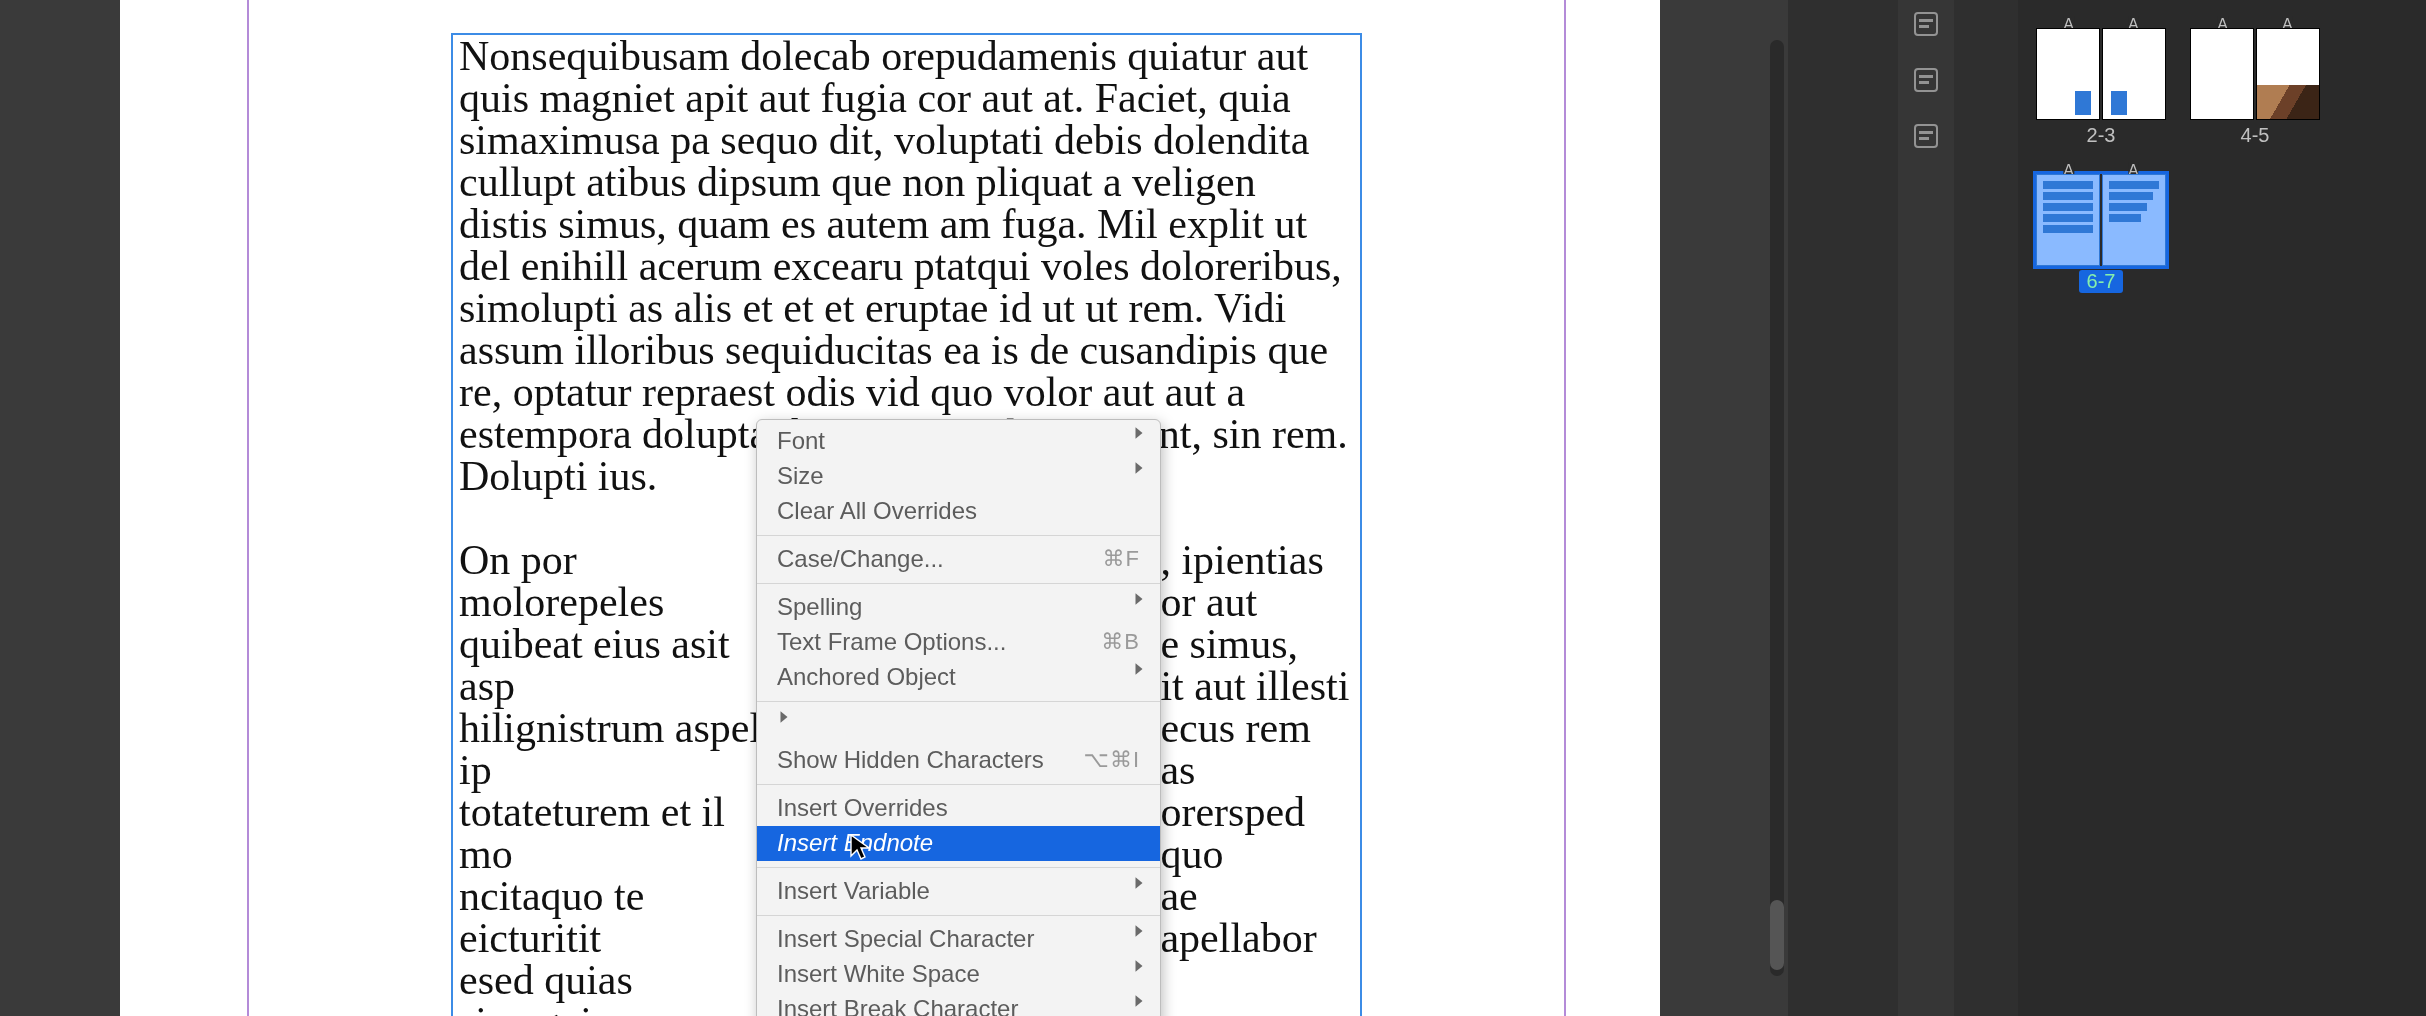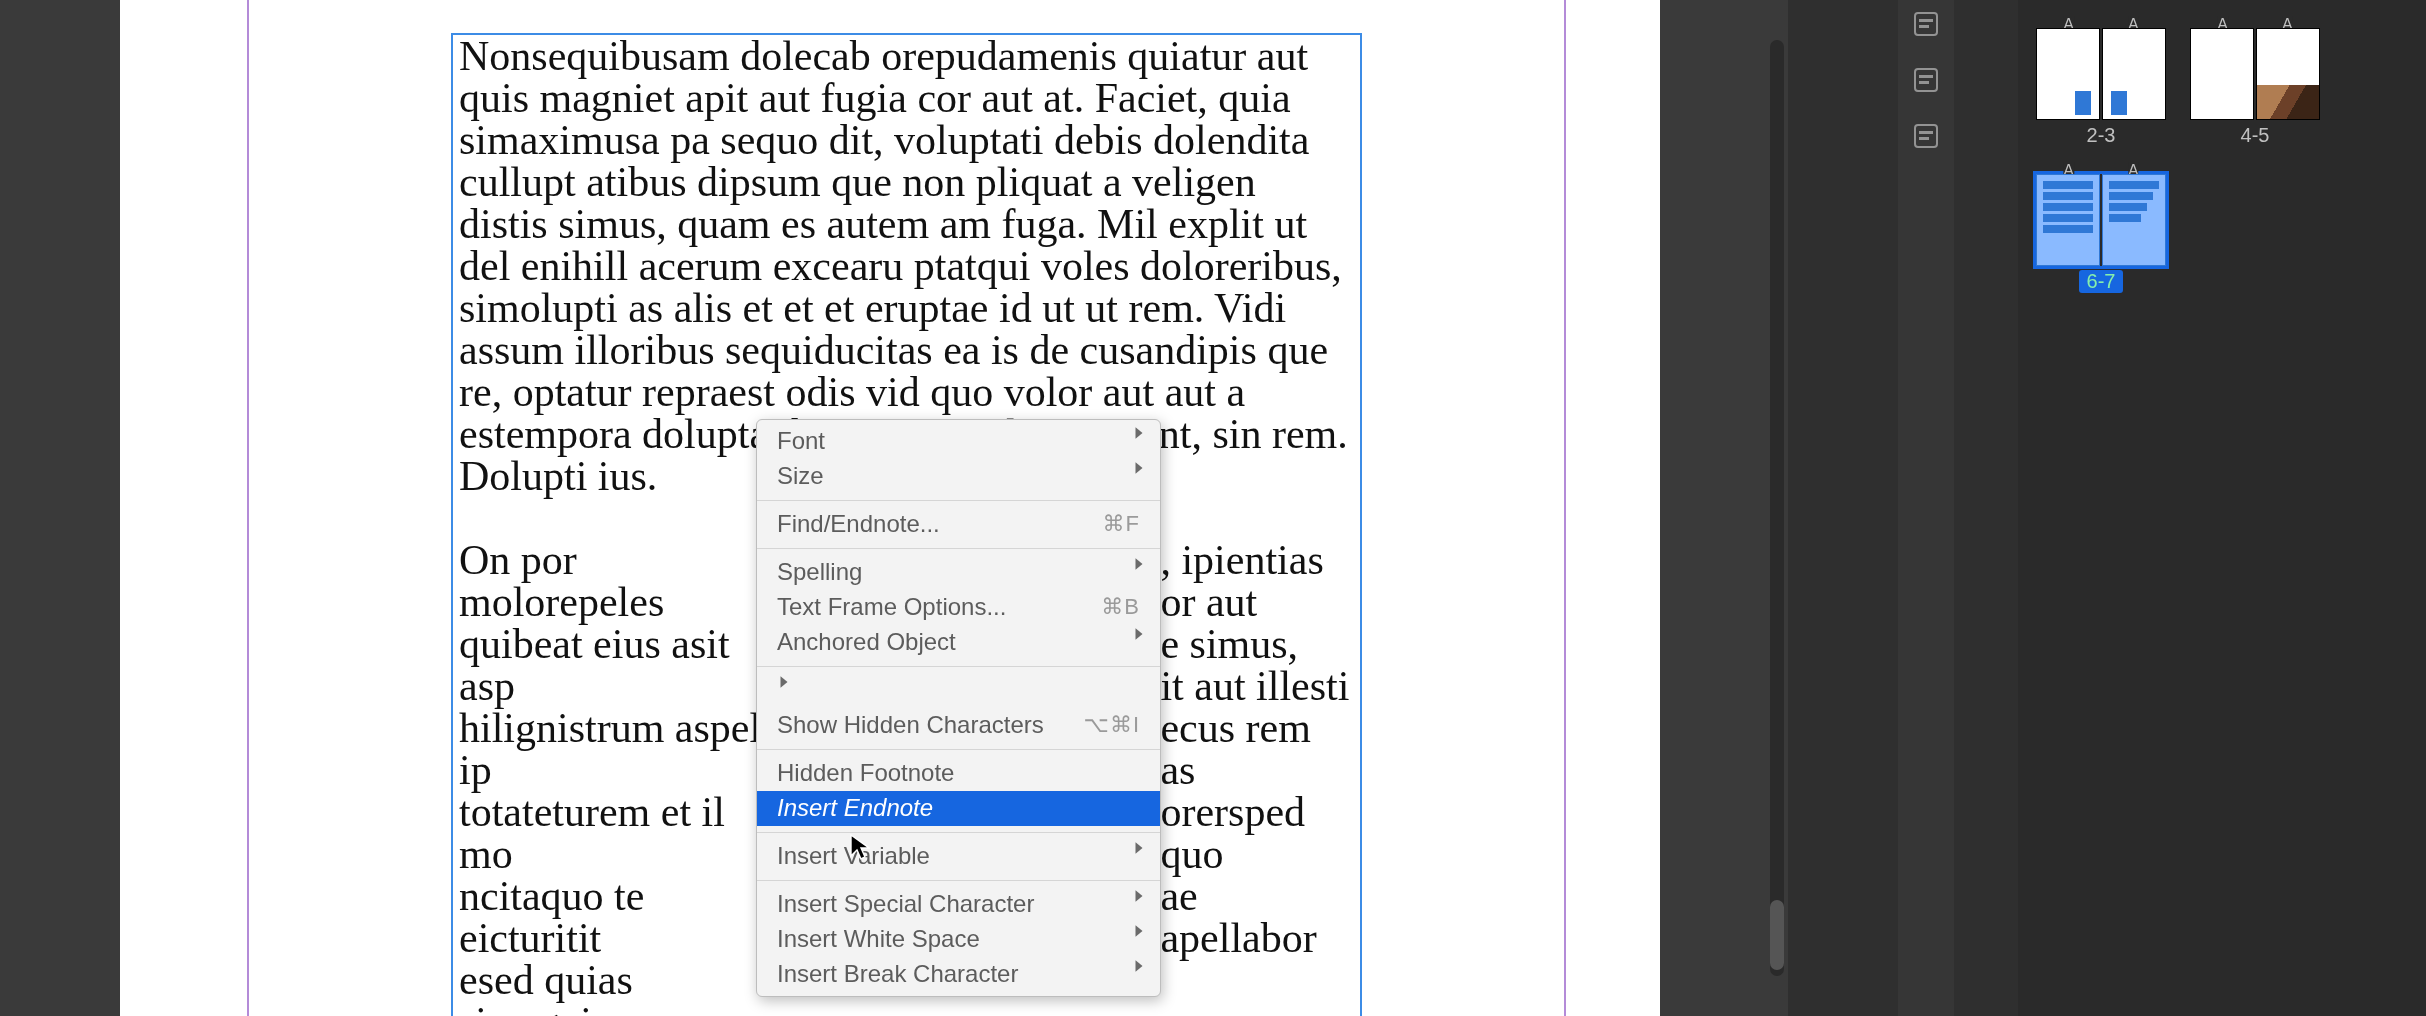--- a/index.html
+++ b/index.html
@@ -267,23 +267,26 @@
           </span>
         </div>
         <div class="ctx-item">
           <span class="label">Size</span>
           <span class="arrow">
             <svg viewBox="0 0 12 12">
               <path d="M3 1 L9 6 L3 11 Z" fill="#6a6a6a"></path>
             </svg>
           </span>
         </div>
-        <div class="ctx-sep"></div>
-        <div class="ctx-item">
-          <span class="label">Find/Endnote...</span>
+        <div class="ctx-item">
+          <span class="label">Clear All Overrides</span>
+        </div>
+        <div class="ctx-sep"></div>
+        <div class="ctx-item">
+          <span class="label">Case/Change...</span>
           <span class="shortcut">⌘F</span>
         </div>
         <div class="ctx-sep"></div>
         <div class="ctx-item">
           <span class="label">Spelling</span>
           <span class="arrow">
             <svg viewBox="0 0 12 12">
               <path d="M3 1 L9 6 L3 11 Z" fill="#6a6a6a"></path>
             </svg>
           </span>
@@ -307,21 +310,21 @@
               <path d="M3 1 L9 6 L3 11 Z" fill="#6a6a6a"></path>
             </svg>
           </span>
         </div>
         <div class="ctx-item">
           <span class="label">Show Hidden Characters</span>
           <span class="shortcut">⌥⌘I</span>
         </div>
         <div class="ctx-sep"></div>
         <div class="ctx-item">
-          <span class="label">Hidden Footnote</span>
+          <span class="label">Insert Overrides</span>
         </div>
         <div class="ctx-item highlight">
           <span class="label">Insert Endnote</span>
         </div>
         <div class="ctx-sep"></div>
         <div class="ctx-item">
           <span class="label">Insert Variable</span>
           <span class="arrow">
             <svg viewBox="0 0 12 12">
               <path d="M3 1 L9 6 L3 11 Z" fill="#6a6a6a"></path>

